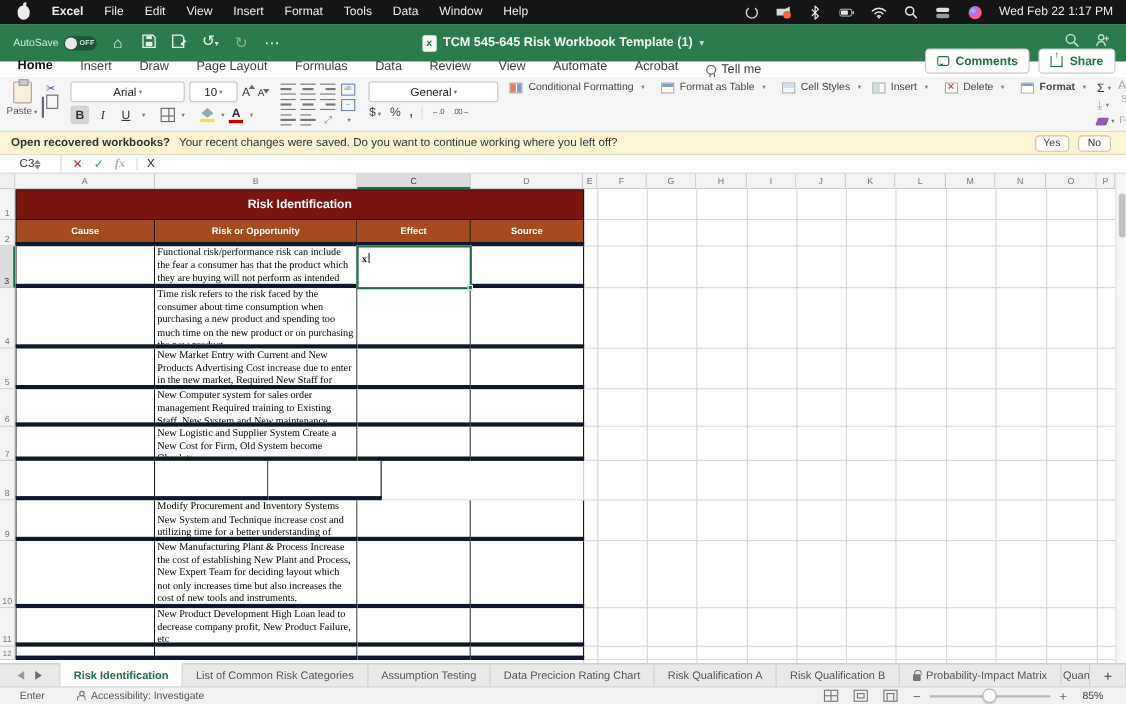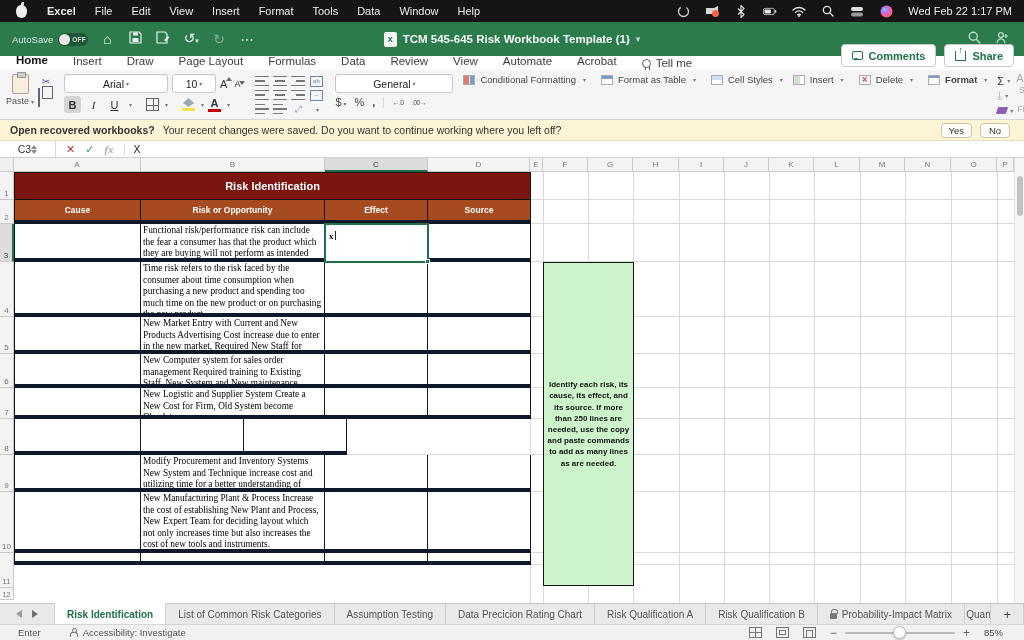--- a/index.html
+++ b/index.html
@@ -705,32 +705,36 @@
           <div class="cell cD"></div>
           <div class="rest"></div>
         </div>
         <div class="srow" style="height:61px;">
           <div class="cell first cA"></div>
           <div class="cell cB btext">New Manufacturing Plant &amp; Process Increase the cost of establishing New Plant and Process, New Expert Team for deciding layout which not only increases time but also increases the cost of new tools and instruments.</div>
           <div class="cell cC"></div>
           <div class="cell cD"></div>
           <div class="rest"></div>
         </div>
+        <div class="srow" style="height:35px;">
+          <div class="cell first cA"></div>
+          <div class="cell cB btext">New Product Development High Loan lead to decrease company profit, New Product Failure, etc</div>
+          <div class="cell cC"></div>
+          <div class="cell cD"></div>
+          <div class="rest"></div>
+        </div>
         <div class="srow" style="height:12px;">
           <div class="cell first cA"></div>
           <div class="cell cB"></div>
           <div class="cell cC"></div>
           <div class="cell cD"></div>
           <div class="rest"></div>
         </div>
       </div>
 
-      <div id="notebox">
-        <div class="ntext">Identify each risk, its cause, its effect, and its source.  If more than 250 lines are needed, use the copy and paste commands to add as many lines as are needed.</div>
-      </div>
 
       <div id="selbox">
         <span class="val">x</span><span class="caret"></span>
         <span class="handle"></span>
       </div>
     </div>
 
     <div id="vscroll">
       <div class="thumb"></div>
     </div>

